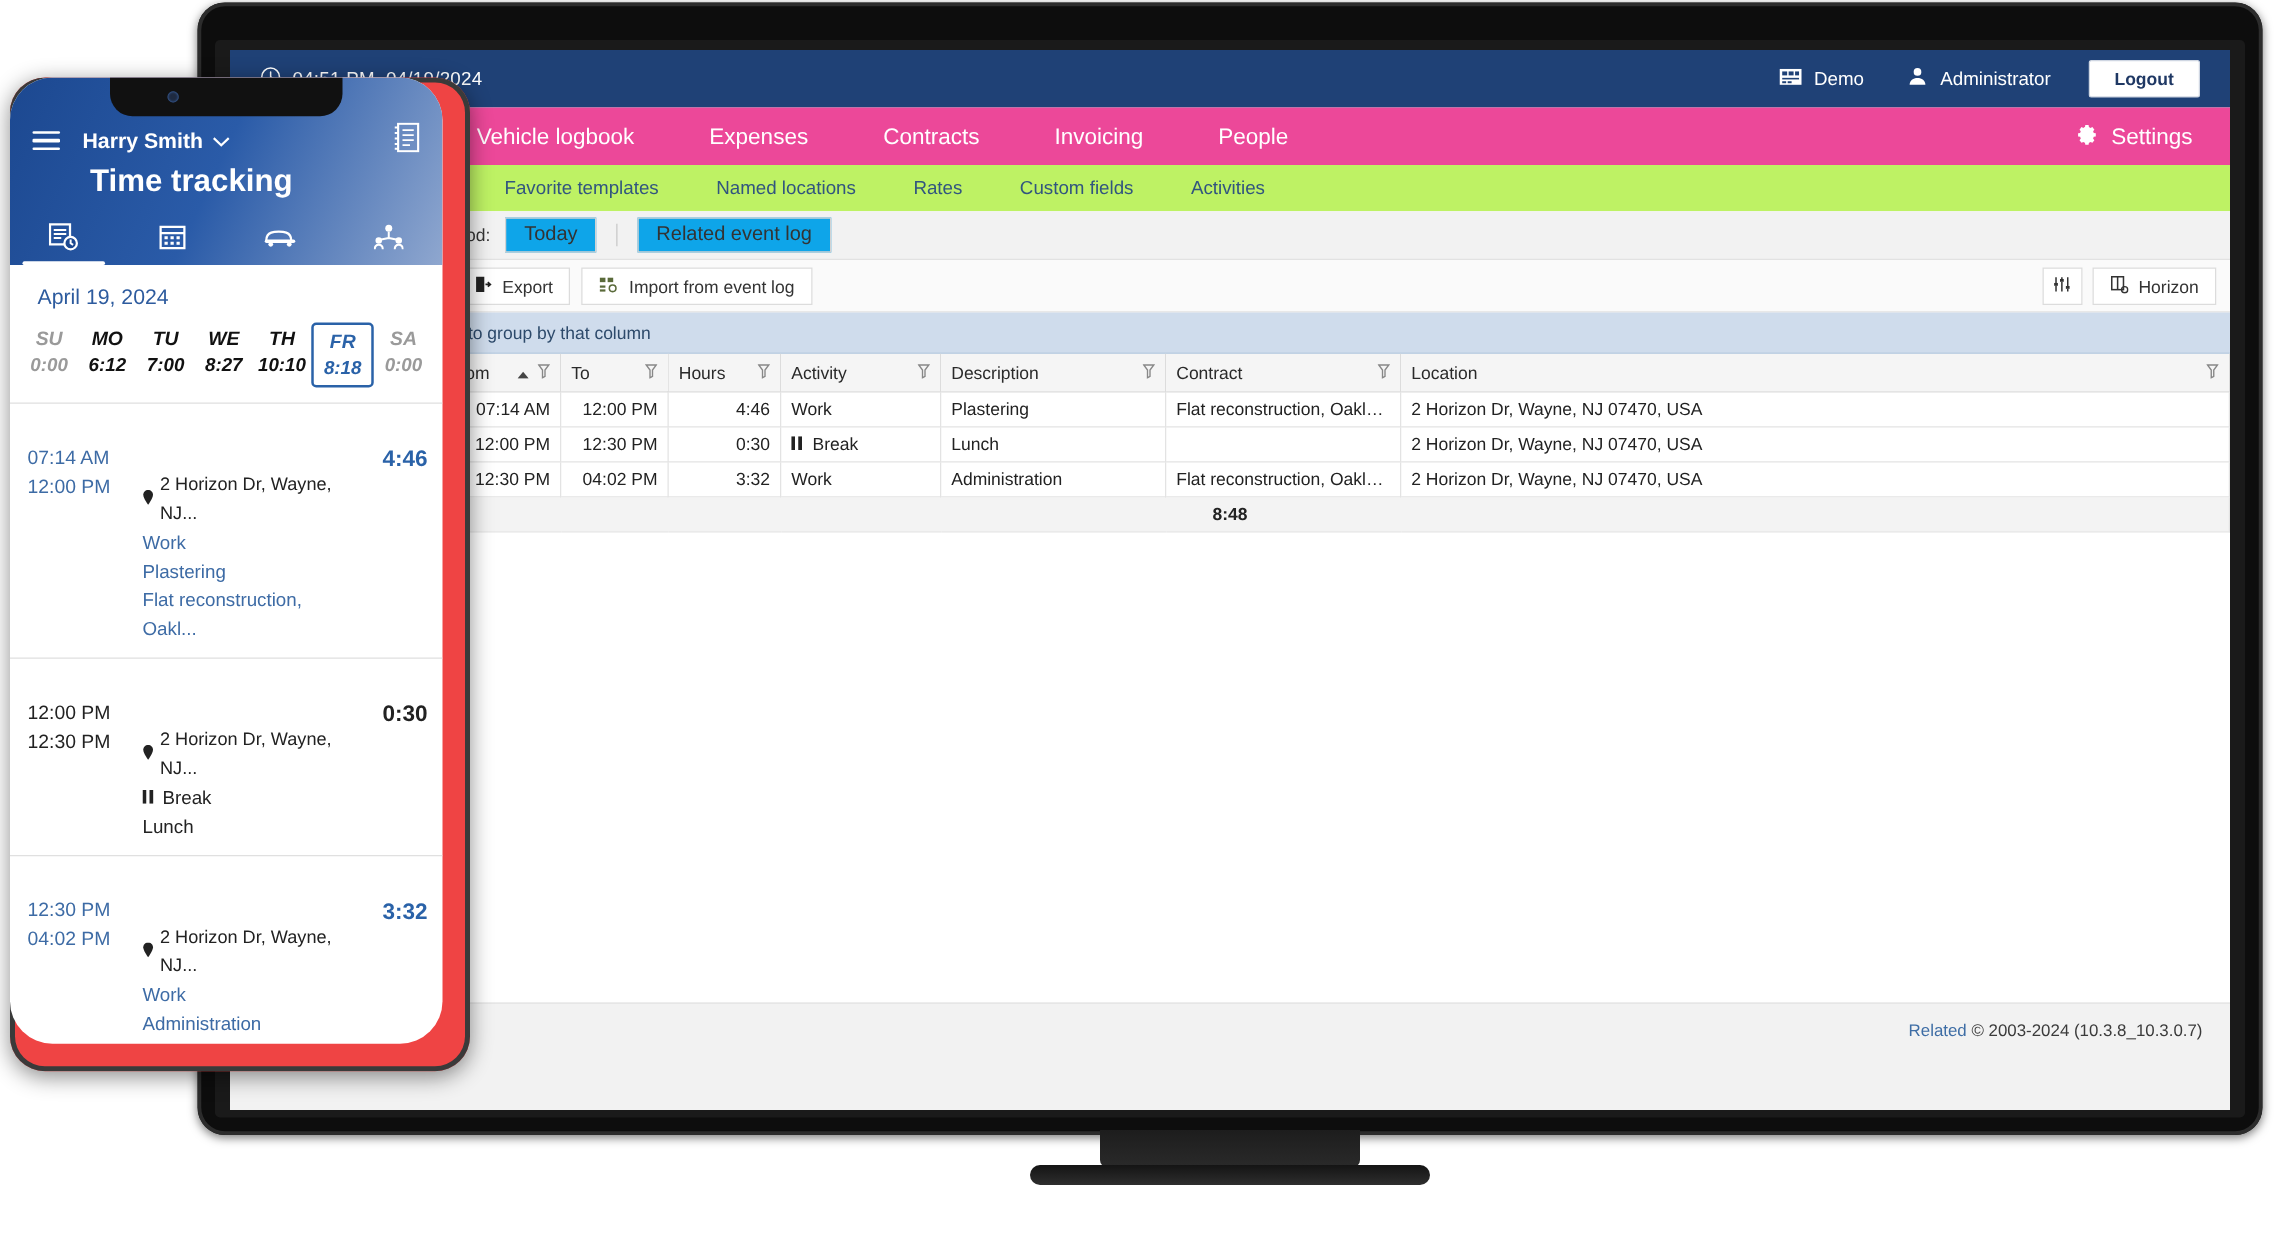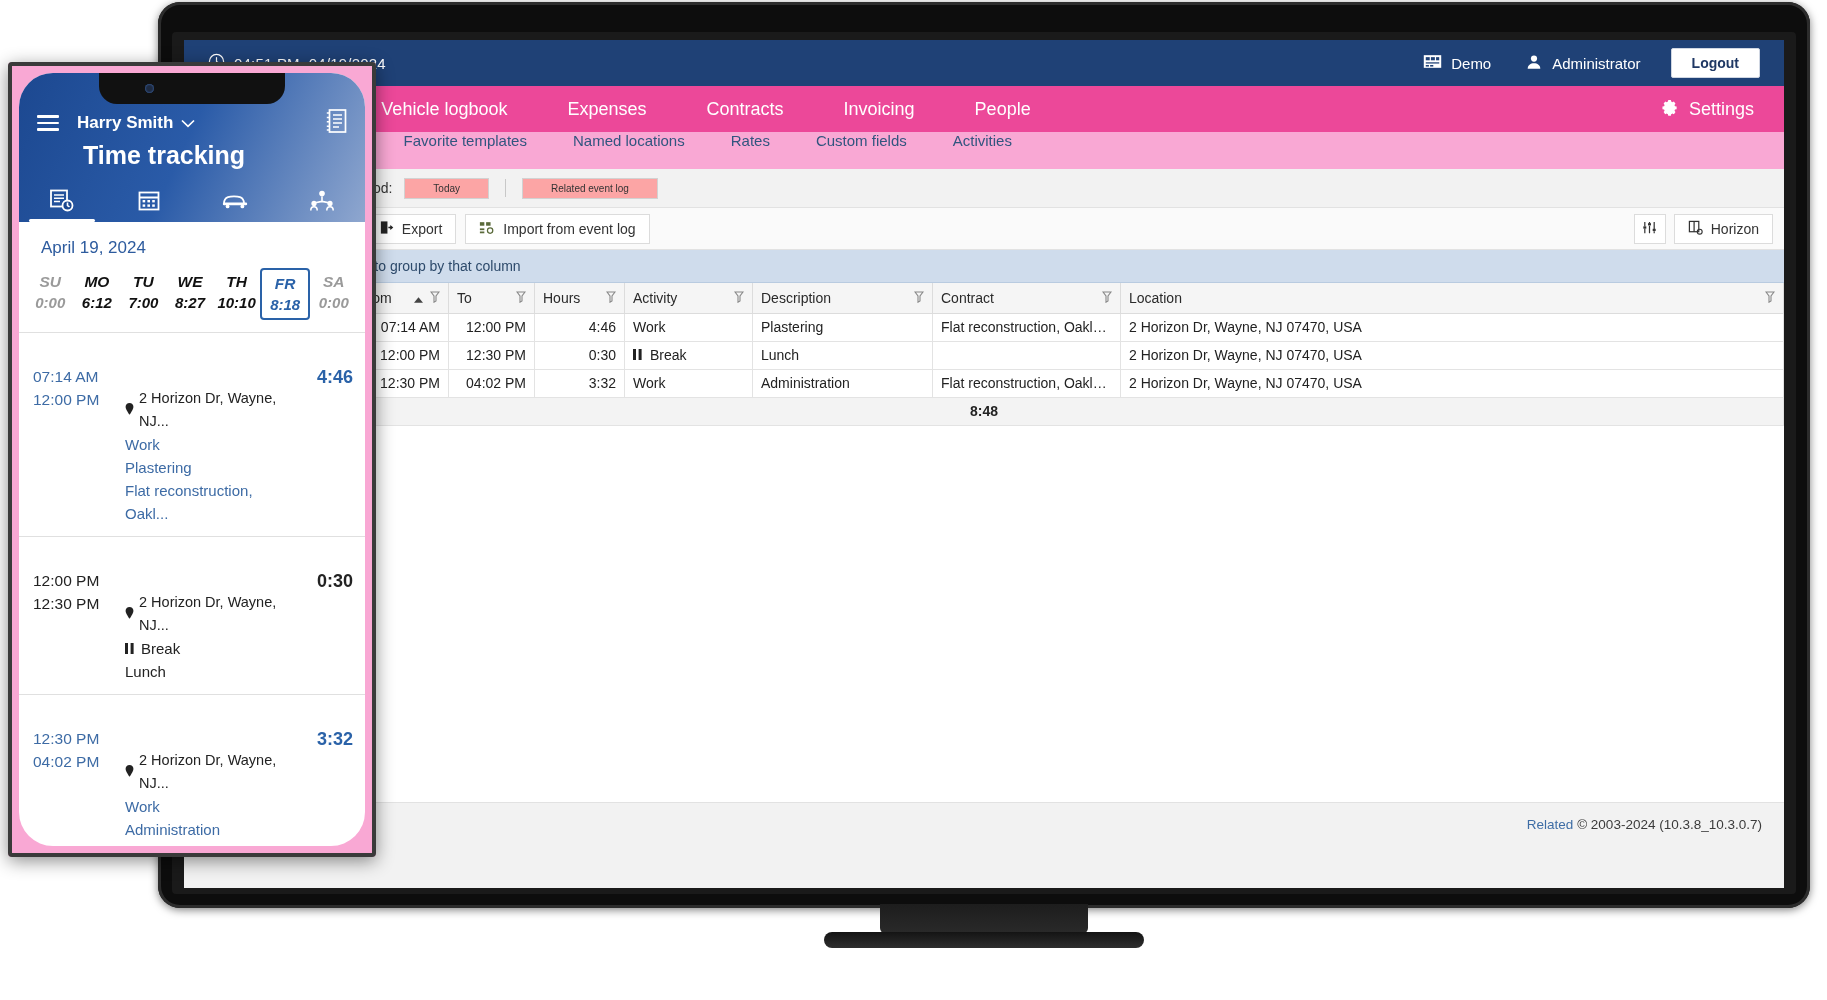--- a/index.html
+++ b/index.html
@@ -72,39 +72,39 @@
   }
   .mainnav .nav-item {
     display:flex; align-items:center; padding: 0 30px; cursor:pointer;
     white-space:nowrap;
   }
   .mainnav .nav-item.active { background:#e6e6e6; color:#1f3864; }
   .mainnav .spacer { flex:1; }
   .mainnav .settings { display:flex; align-items:center; gap:10px; padding-right: 30px; }
 
   .subnav {
-    height: 37px; background:#f9a8d4; color:#31557f;
-    display:flex; align-items:flex-start; font-size:15px;
+    height: 37px; background:#bef264; color:#31557f;
+    display:flex; align-items:center; font-size:15px;
     padding-left: 12px;
   }
   .subnav .sub-item { padding: 0 23px; cursor:pointer; white-space:nowrap; }
 
   .filterbar {
     height: 39px; background:#f2f2f2; border-bottom:1px solid #e2e2e2;
     display:flex; align-items:center; padding: 0 12px; gap:12px; font-size:14px;
     color:#333;
   }
   .select-box {
     width: 140px; height: 25px; background:#fff; border:1px solid #c9c9c9;
     display:flex; align-items:center; justify-content:flex-end; padding-right:7px;
     font-size:12px; color:#666;
   }
   .caret-dn { width:0;height:0;border-left:5px solid transparent;border-right:5px solid transparent;border-top:5px solid #777; }
   .chip {
-    background:#fca5a5; border:1px solid #d2d2d2; padding: 4px 28px; font-size:10px; color:#333;
+    background:#0ea5e9; border:1px solid #d2d2d2; padding: 4px 14px; font-size:16px; color:#333;
     cursor:pointer;
   }
   .vdiv { width:1px; height:18px; background:#c8c8c8; margin:0 4px; }
 
   .toolbar {
     height: 42px; background:#fafafa; border-bottom:1px solid #e2e2e2;
     display:flex; align-items:center; padding: 0 12px; gap:0px; font-size:14px; color:#333;
   }
   .tb-btn {
     display:flex; align-items:center; gap:8px;
@@ -149,23 +149,22 @@
     height: 86px; display:flex; align-items:flex-start; padding: 14px 22px; font-size:13.5px; color:#3b3b3b;
   }
   .footer .left { line-height: 21px; }
   .footer .right { margin-left:auto; color:#3b3b3b; }
   .footer a { color:#3e6da5; text-decoration:none; }
 
   
   .phone {
     position:absolute; left: 8px; top: 62px;
     width: 368px; height: 795px;
-    background:#f9a8d4; border-radius: 4px;
+    background:#ef4444; border-radius: 28px;
     box-shadow: inset 0 0 0 4px #3a3a3a, 0 4px 18px rgba(0,0,0,.45);
-    padding: 11px;
   }
   .phone-screen {
     position:relative; width: 346px; height: 773px; background:#fff;
     border-radius: 34px; overflow:hidden;
   }
   .notch {
     position:absolute; left:50%; transform:translateX(-50%); top:0;
     width: 186px; height: 31px; background:#111;
     border-radius: 0 0 18px 18px; z-index:5;
   }

